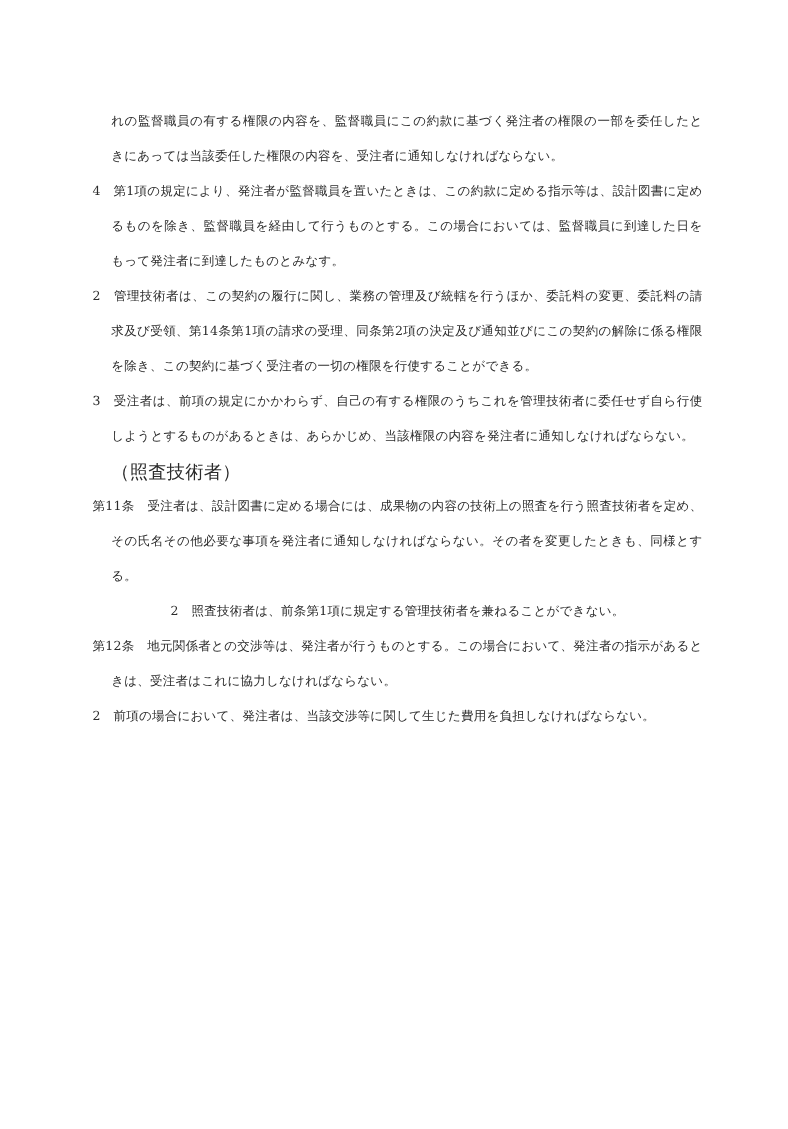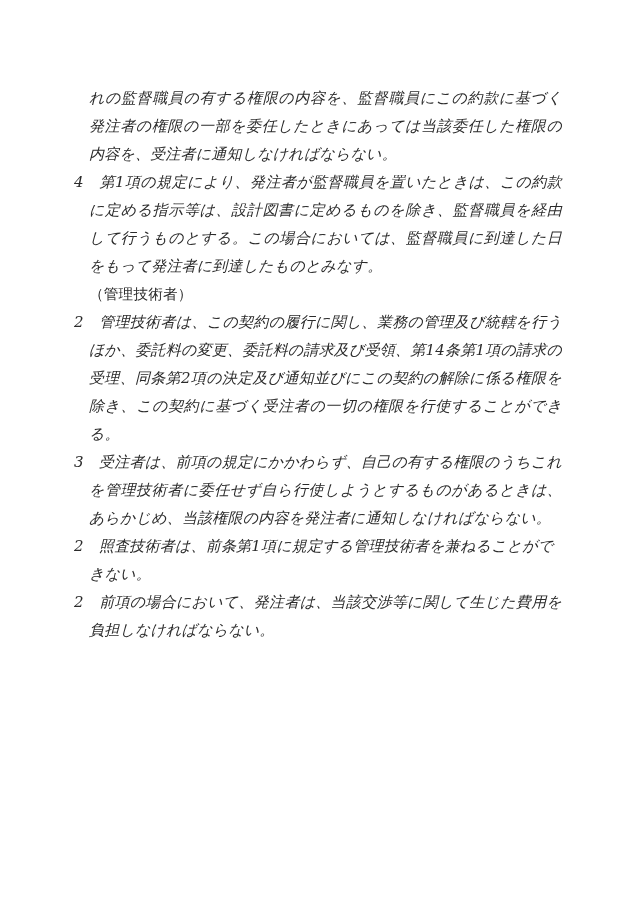--- a/index.html
+++ b/index.html
@@ -23,31 +23,30 @@
 
   #doc-body {
     position: absolute;
     left: 74px;
     top: 84px;
     width: 488px;
   }
 
   
   .para {
-    font-size: 15px;
+    font-size: 10px;
     line-height: 28px;
     color: #2b2b2b;
     text-align: justify;
     text-justify: inter-character;
     letter-spacing: 0.2px;
     margin: 0;
     
     padding-left: 15px;
     text-indent: -15px;
-    font-style: italic;
   }
 
   
   .para.numbered {
     padding-left: 15px;
     text-indent: -15px;
   }
 
   
   .heading {
@@ -63,34 +62,36 @@
   }
 
   
   .para.continuation {
     padding-left: 15px;
     text-indent: 0;
   }
 
   
   .para.single {
-    text-align: left;
+    text-align: center;
   }
 
   .marker {
     
     white-space: pre;
   }
 </style>
 </head>
 <body>
 
 <div id="page">
   <div id="doc-body">
       <p class="para continuation">れの監督職員の有する権限の内容を、監督職員にこの約款に基づく発注者の権限の一部を委任したときにあっては当該委任した権限の内容を、受注者に通知しなければならない。</p>
       <p class="para numbered"><span class="marker">4</span><span>　第1項の規定により、発注者が監督職員を置いたときは、この約款に定める指示等は、設計図書に定めるものを除き、監督職員を経由して行うものとする。この場合においては、監督職員に到達した日をもって発注者に到達したものとみなす。</span></p>
-      <p class="heading">（管理技術者）</p>
       <p class="para numbered"><span class="marker">2</span><span>　管理技術者は、この契約の履行に関し、業務の管理及び統轄を行うほか、委託料の変更、委託料の請求及び受領、第14条第1項の請求の受理、同条第2項の決定及び通知並びにこの契約の解除に係る権限を除き、この契約に基づく受注者の一切の権限を行使することができる。</span></p>
       <p class="para numbered"><span class="marker">3</span><span>　受注者は、前項の規定にかかわらず、自己の有する権限のうちこれを管理技術者に委任せず自ら行使しようとするものがあるときは、あらかじめ、当該権限の内容を発注者に通知しなければならない。</span></p>
+      <p class="heading">（照査技術者）</p>
+      <p class="para numbered"><span class="marker">第11条</span><span>　受注者は、設計図書に定める場合には、成果物の内容の技術上の照査を行う照査技術者を定め、その氏名その他必要な事項を発注者に通知しなければならない。その者を変更したときも、同様とする。</span></p>
       <p class="para numbered single"><span class="marker">2</span><span>　照査技術者は、前条第1項に規定する管理技術者を兼ねることができない。</span></p>
+      <p class="para numbered"><span class="marker">第12条</span><span>　地元関係者との交渉等は、発注者が行うものとする。この場合において、発注者の指示があるときは、受注者はこれに協力しなければならない。</span></p>
       <p class="para numbered"><span class="marker">2</span><span>　前項の場合において、発注者は、当該交渉等に関して生じた費用を負担しなければならない。</span></p>
     </div>
 </div>
 
 </body></html>

